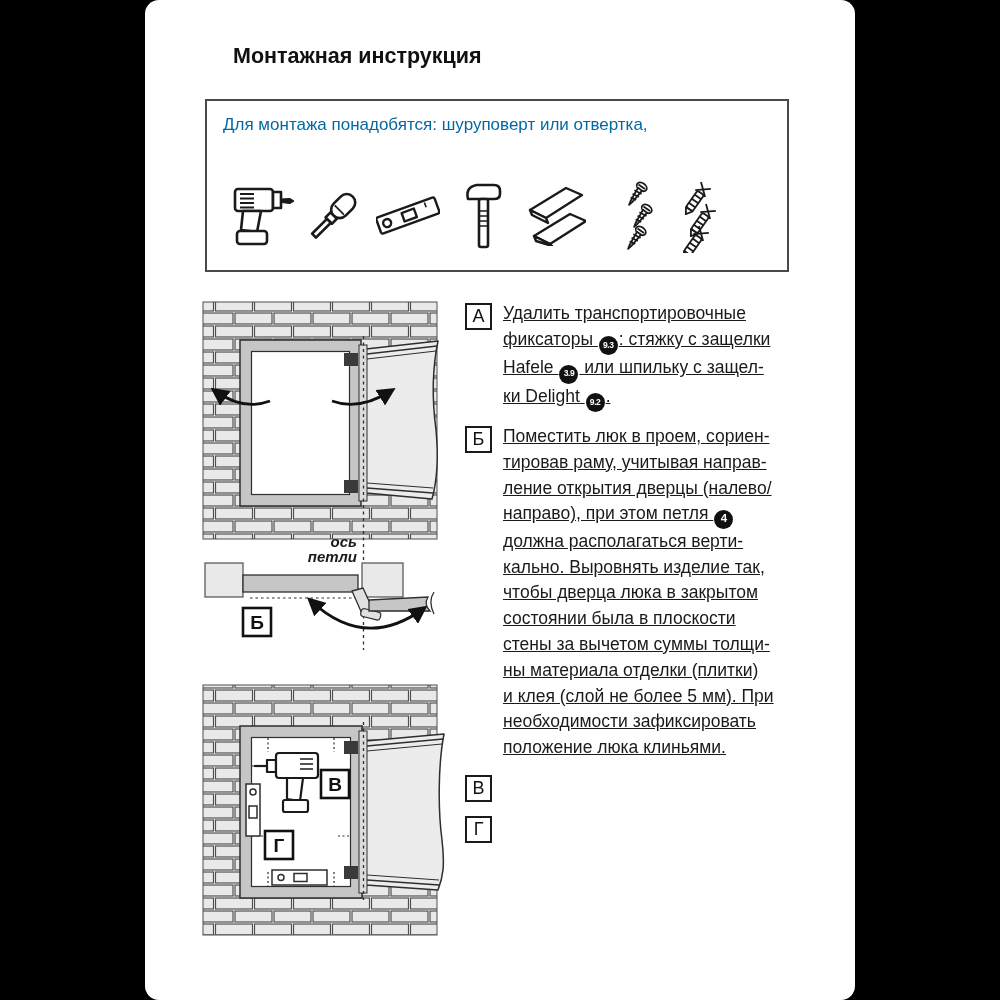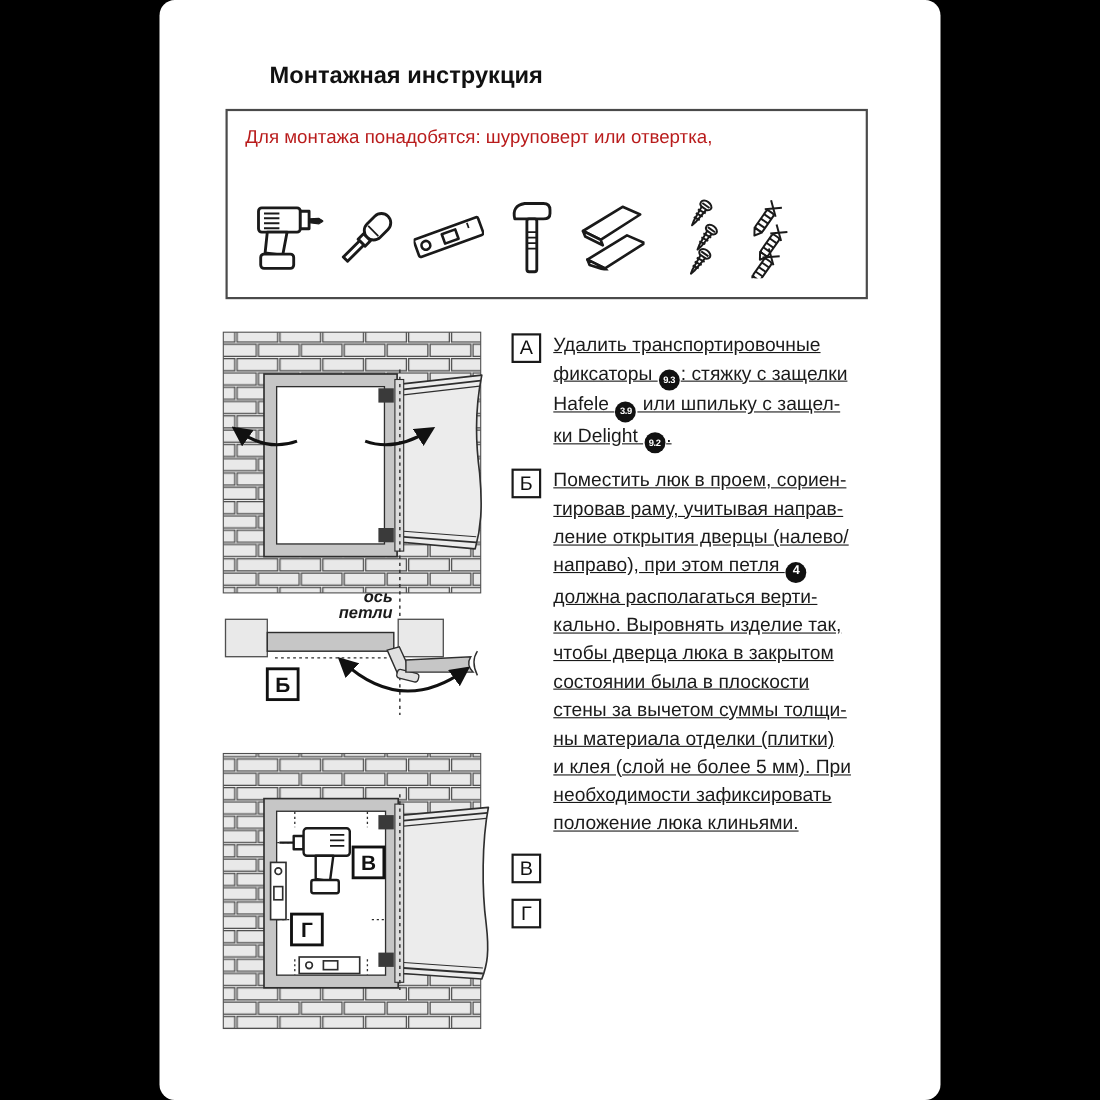--- a/index.html
+++ b/index.html
@@ -1,23 +1,23 @@
 <!DOCTYPE html>
 <html><head>
 <meta charset="utf-8">
 <style>
   html,body{margin:0;padding:0;background:#000;}
   .canvas{position:relative;width:1000px;height:1000px;background:#000;overflow:hidden;
           font-family:"Liberation Sans",sans-serif;color:#1a1a1a;}
   .sheet{position:absolute;left:145px;top:0;width:710px;height:1000px;background:#fff;
          border-radius:14px;overflow:hidden;}
-  .title{position:absolute;left:88px;top:44px;margin:12px;font-size:21.5px;font-weight:bold;color:#111;}
+  .title{position:absolute;left:88px;top:44px;margin:0;font-size:21.5px;font-weight:bold;color:#111;}
   .tools-box{position:absolute;left:60px;top:99px;width:584px;height:173px;border:2px solid #4a4a4a;
              box-sizing:border-box;background:#fff;}
-  .tools-text{margin:11px 0 0 16px;font-size:17px;line-height:26px;color:#b91c1c;font-weight:500;}
+  .tools-text{margin:11px 0 0 16px;font-size:17px;line-height:26px;color:#0369a1;font-weight:500;}
   .tools-icons{position:absolute;left:24px;top:78px;display:flex;align-items:center;}
   .tools-icons svg{flex:0 0 auto;display:block;}
   .ic-drill{margin-right:10px;} .ic-screwdriver{margin-right:12px;} .ic-level{margin-right:24px;}
   .ic-hammer{margin-right:26px;} .ic-wedges{margin-right:34px;} .ic-screws{margin-right:18px;}
   .diagrams{position:absolute;left:50px;top:295px;width:260px;height:655px;}
   .steps{position:absolute;left:320px;top:301px;width:334px;}
   .step{display:flex;gap:11px;margin-bottom:12px;}
   .letter-box{flex:0 0 auto;width:27px;height:27px;border:2px solid #1a1a1a;box-sizing:border-box;
               display:flex;align-items:center;justify-content:center;font-size:18px;font-weight:500;
               color:#111;margin-top:2px;background:#fff;}

